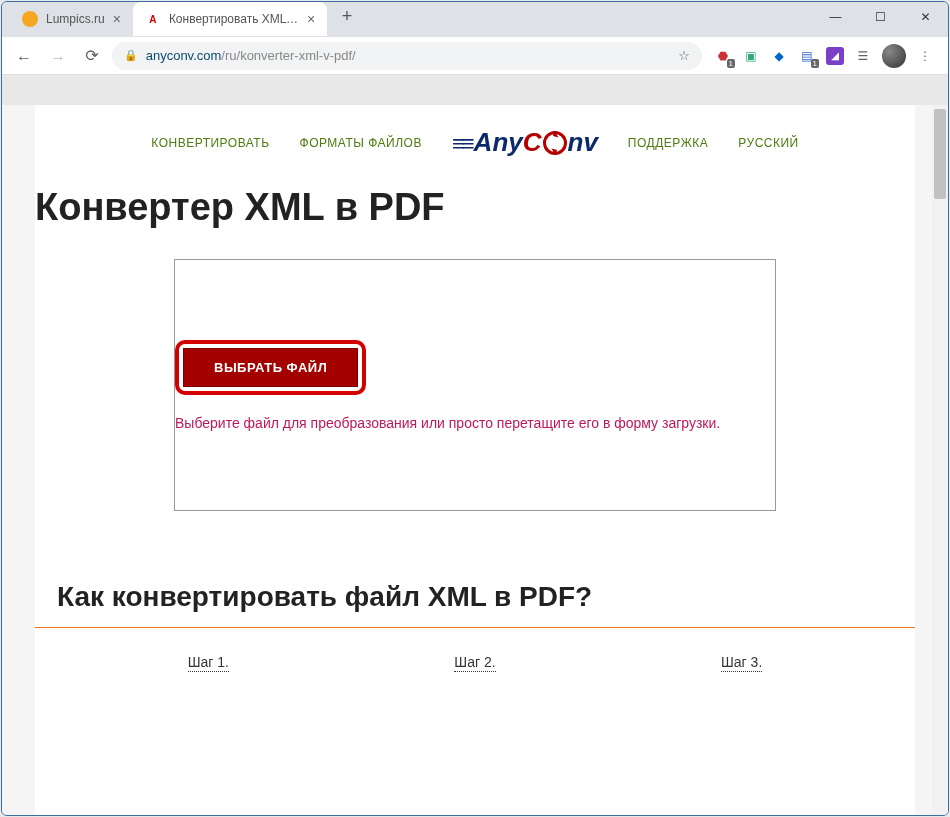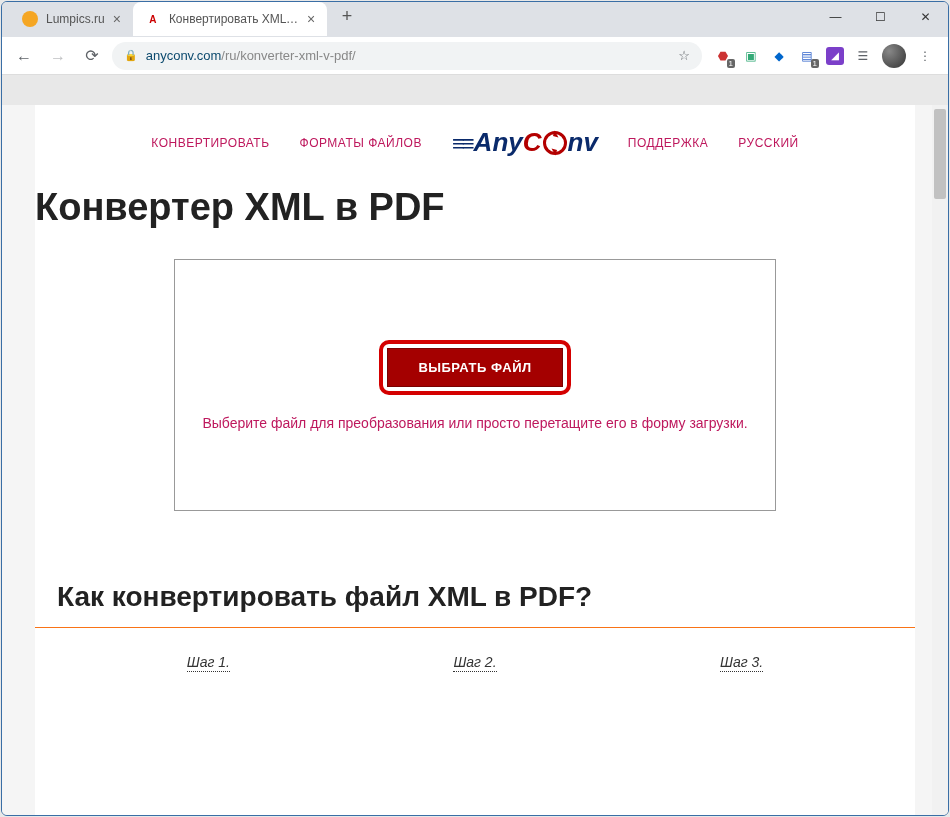--- a/index.html
+++ b/index.html
@@ -34,43 +34,43 @@
   .bm-icon { width: 16px; height: 16px; background: #ffd54f; display: inline-block; border-radius: 2px; }
 
   
   .viewport { position: absolute; top: 103px; left: 0; right: 0; bottom: 0; background: #f5f5f5; overflow: hidden; }
   .scroll-track { position: absolute; right: 0; top: 0; width: 16px; height: 100%; background: #f1f1f1; }
   .scroll-thumb { position: absolute; right: 2px; top: 4px; width: 12px; height: 90px; background: #c1c1c1; border-radius: 2px; }
 
   .page { width: 880px; margin: 0 auto; background: #fff; min-height: 100%; padding-bottom: 40px; }
 
   .site-header { display: flex; align-items: center; justify-content: center; gap: 30px; padding: 22px 20px 18px; }
-  .site-nav-item { font-size: 12px; color: #be185d; text-transform: uppercase; letter-spacing: 0.5px; }
+  .site-nav-item { font-size: 12px; color: #4d7c0f; text-transform: uppercase; letter-spacing: 0.5px; }
   .logo { display: flex; align-items: baseline; font-weight: 900; font-style: italic; font-size: 26px; gap: 0; }
   .logo .stripes { color: #0a2a6b; margin-right: 2px; letter-spacing: -3px; font-size: 22px; }
   .logo .any { color: #0a2a6b; }
   .logo .c { color: #b30000; }
   .logo .sync { display: inline-flex; width: 24px; height: 24px; border: 3px solid #b30000; border-radius: 50%; margin: 0 1px; position: relative; top: 4px; }
   .logo .sync::before, .logo .sync::after { content: ''; position: absolute; border: 4px solid transparent; }
   .logo .sync::before { border-right-color: #b30000; top: -2px; left: 3px; transform: rotate(-30deg); }
   .logo .sync::after { border-left-color: #b30000; bottom: -2px; right: 3px; transform: rotate(-30deg); }
   .logo .nv { color: #0a2a6b; }
 
   h1 { text-align: left; font-size: 38px; font-weight: 700; color: #222; margin: 10px 0 30px; }
 
   .card { background: #fff; margin: 0 0 50px; padding: 0 16px; }
-  .drop-zone { border: 1px solid #999; width: 602px; height: 252px; margin: 4px auto; display: flex; flex-direction: column; align-items: center; justify-content: center; gap: 20px; }
+  .drop-zone { border: 1px solid #999; width: 602px; height: 252px; margin: 4px auto; display: flex; flex-direction: column; align-items: flex-start; justify-content: center; gap: 20px; }
   .highlight-box { border: 4px solid #d40000; border-radius: 10px; padding: 4px; }
   .choose-btn { background: #a40000; color: #fff; border: 1px solid #7a0000; padding: 11px 30px; font-size: 13px; font-weight: 700; letter-spacing: 0.5px; cursor: pointer; }
   .hint { font-size: 14px; color: #be185d; text-align: center; }
 
   h2 { font-size: 28px; font-weight: 700; color: #222; padding: 20px 22px 14px; border-bottom: 1px solid #f97316; }
 
   .steps { display: flex; justify-content: space-around; padding: 26px 40px 0; }
-  .step { font-size: 14px; color: #333; border-bottom: 1px dotted #333; padding-bottom: 1px; font-style: italic; }
+  .step { font-size: 14px; color: #333; border-bottom: 1px dotted #333; padding-bottom: 1px; }
 
   
   .frame { border: 1px solid #3a6ea5; border-radius: 6px; width: 948px; height: 815px; position: relative; overflow: hidden; margin: 1px; }
 </style>
 </head>
 <body>
 
 <div class="frame">
 
   <div class="titlebar">

